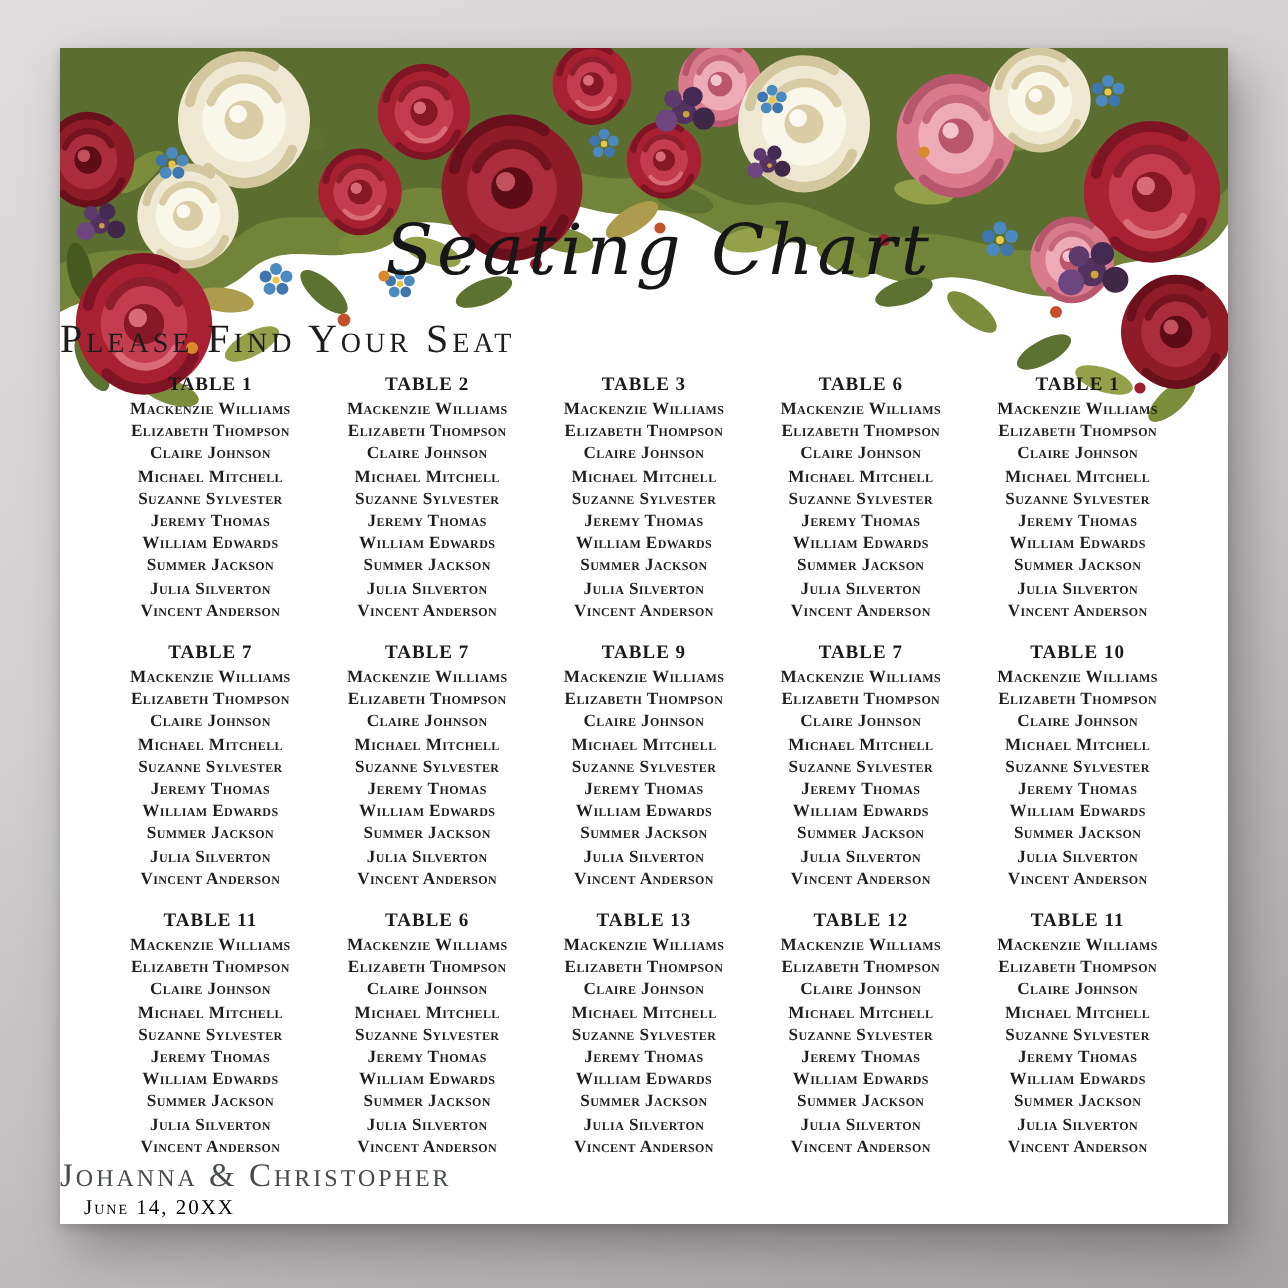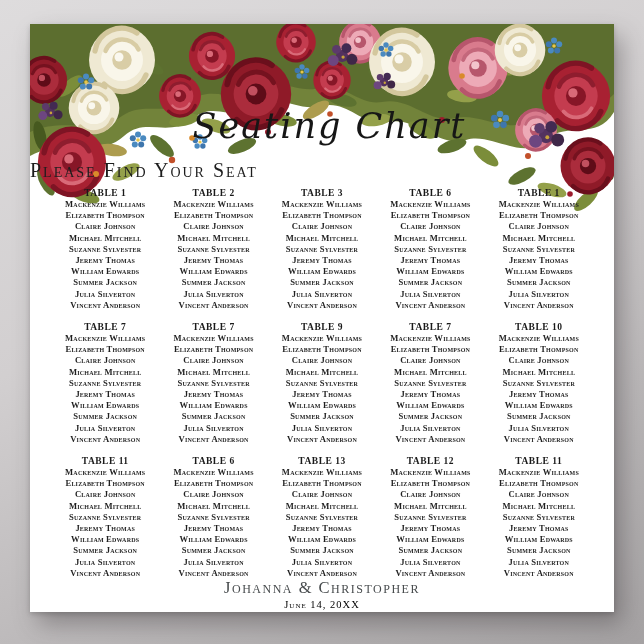--- a/index.html
+++ b/index.html
@@ -36,30 +36,30 @@
   }
   .table-block{text-align:center;}
   .table-label{
     font-weight:700;font-size:9.5px;line-height:12px;
     letter-spacing:.5px;color:#1a1a1a;white-space:nowrap;
   }
   .guest-name{
     font-weight:700;font-size:8.6px;line-height:11.2px;
     font-variant:small-caps;letter-spacing:.2px;color:#1f1f1f;white-space:nowrap;
   }
-  .poster-footer{position:absolute;top:555px;left:0;right:0;text-align:center;}
+  .poster-footer{position:absolute;top:555px;left:0;right:0;text-align:left;}
   .couple{
     font-variant:small-caps;font-size:16.5px;line-height:18px;
     letter-spacing:1.5px;color:#474b4d;
   }
   .date{
     font-variant:small-caps;font-size:10.5px;line-height:12px;
     letter-spacing:1px;color:#50545
 
-6;margin-top:2px;
+6;margin-top:2px;padding-left:12px;
   }
 </style>
 </head>
 <body>
 
 <div class="backdrop">
   <div class="poster">
 
     <svg class="garland" viewBox="0 0 584 195" xmlns="http://www.w3.org/2000/svg" aria-hidden="true">
       <defs>

